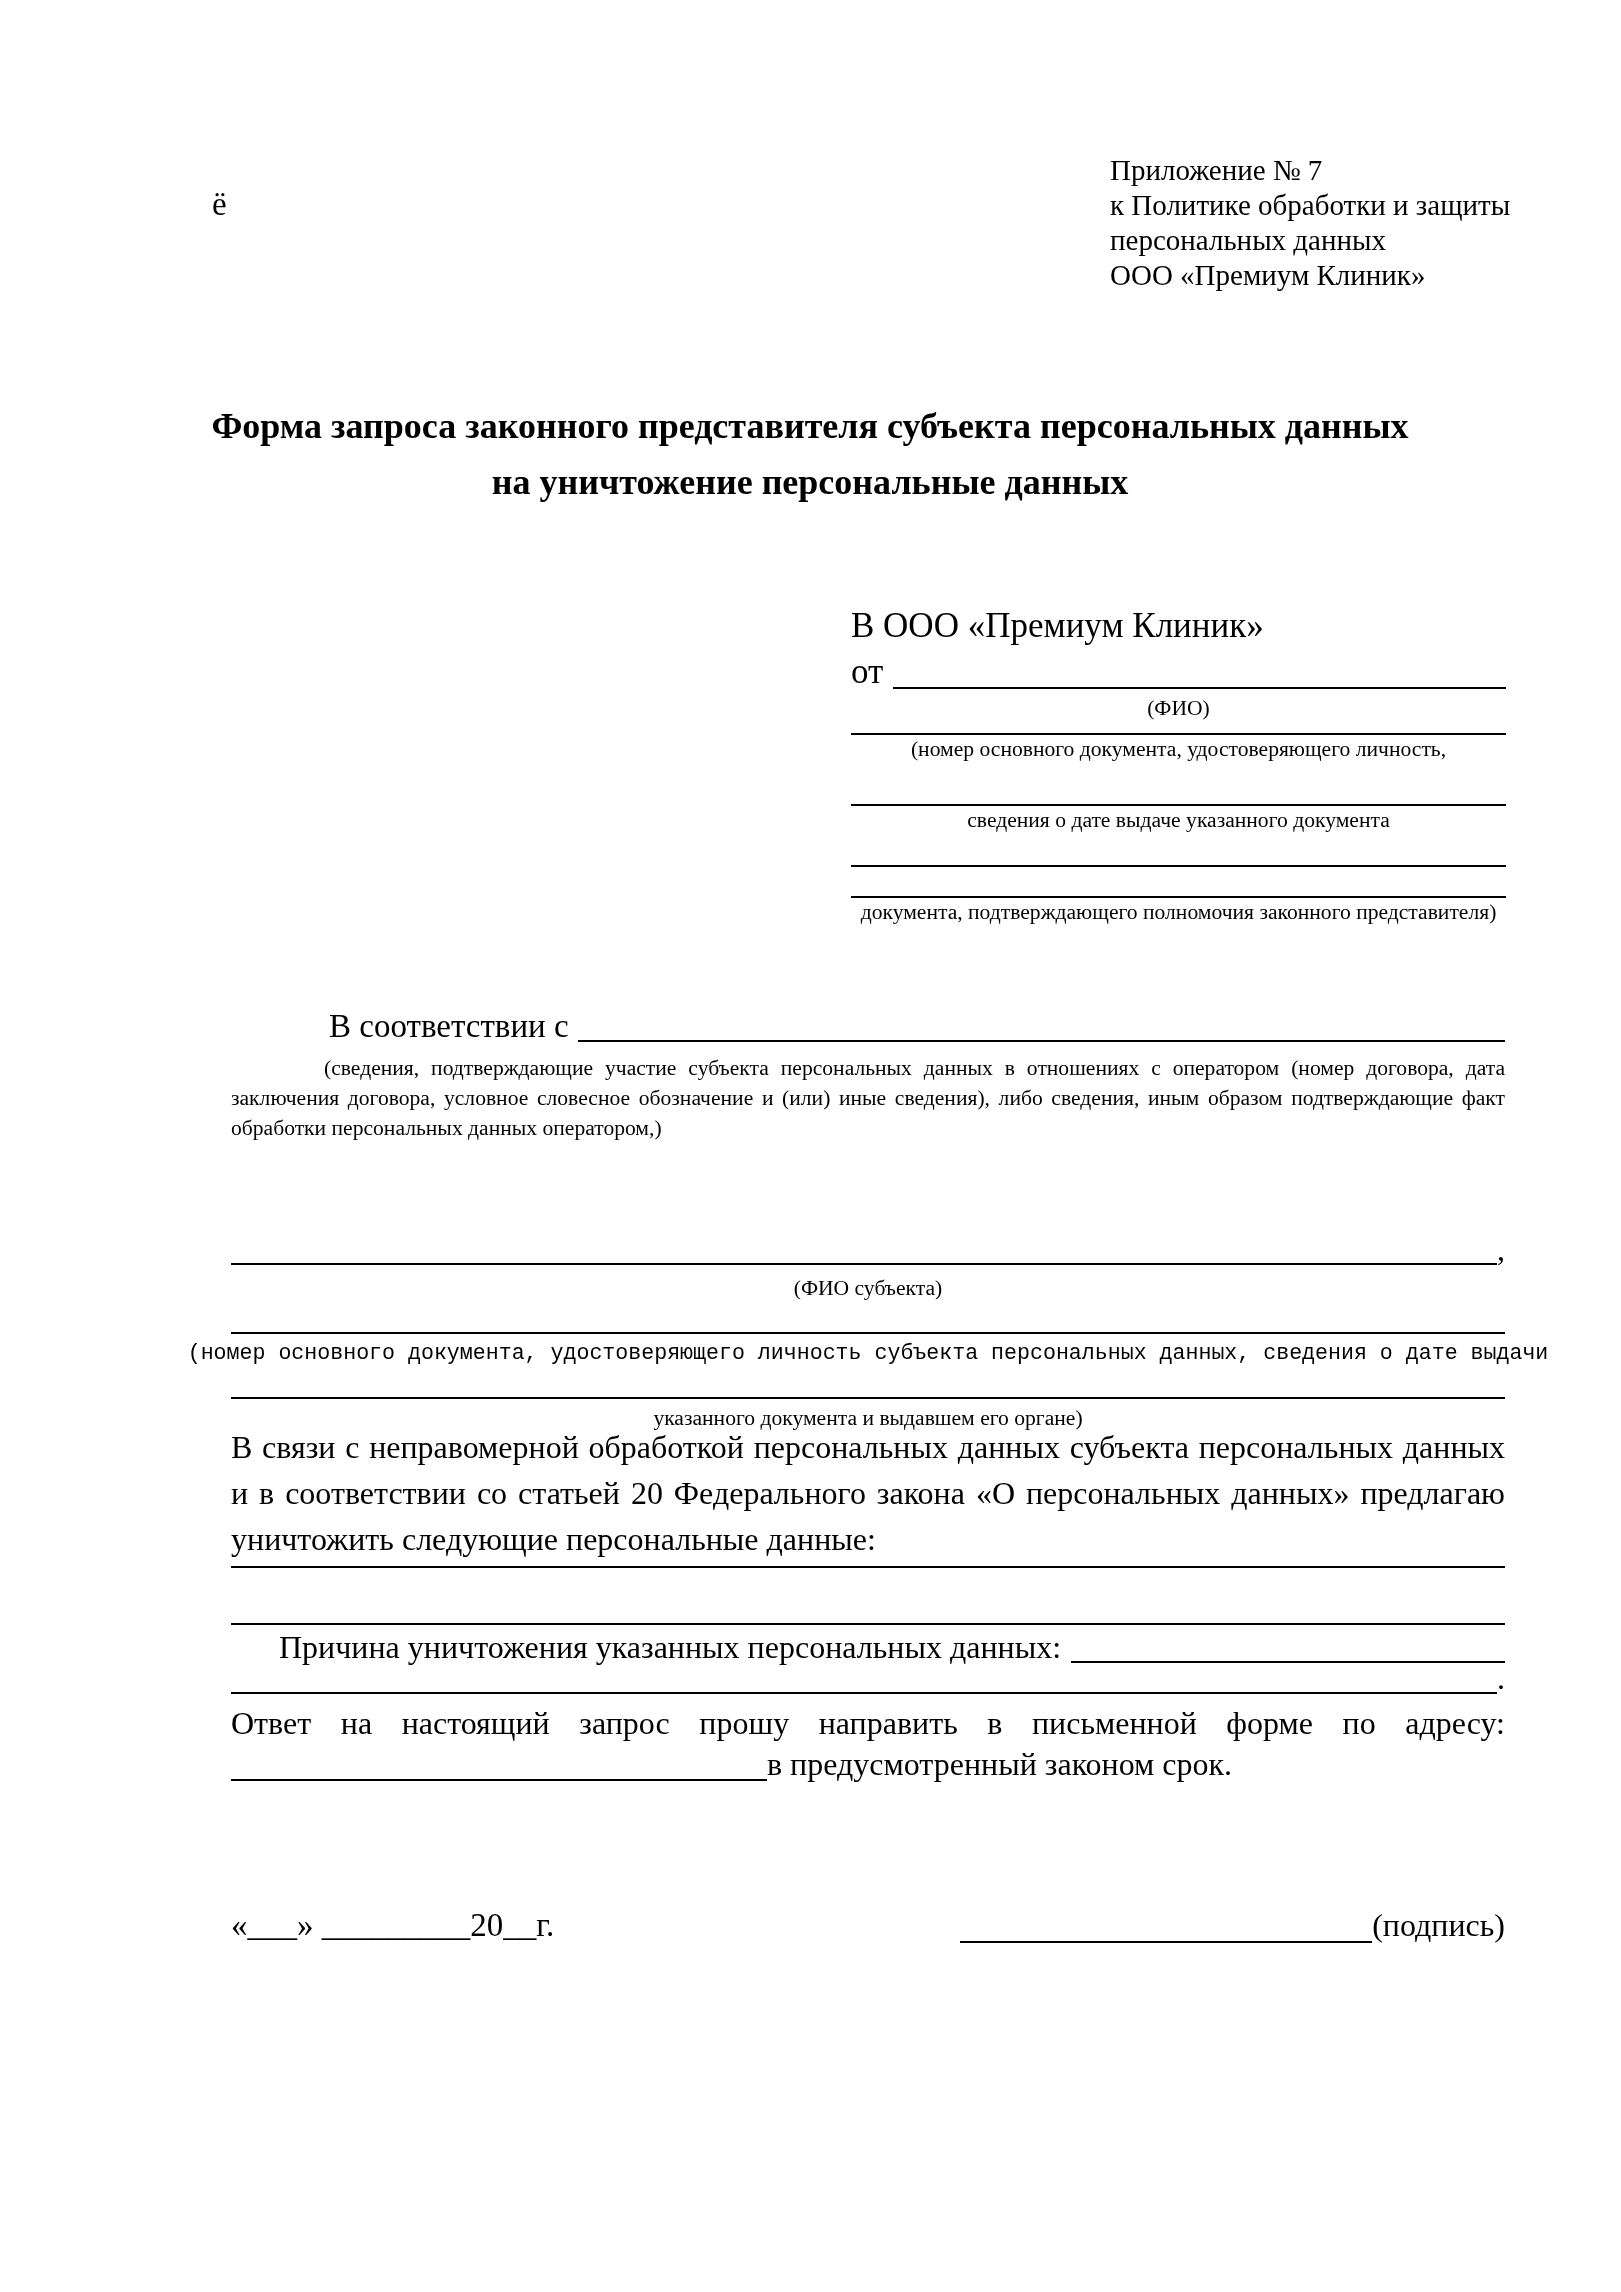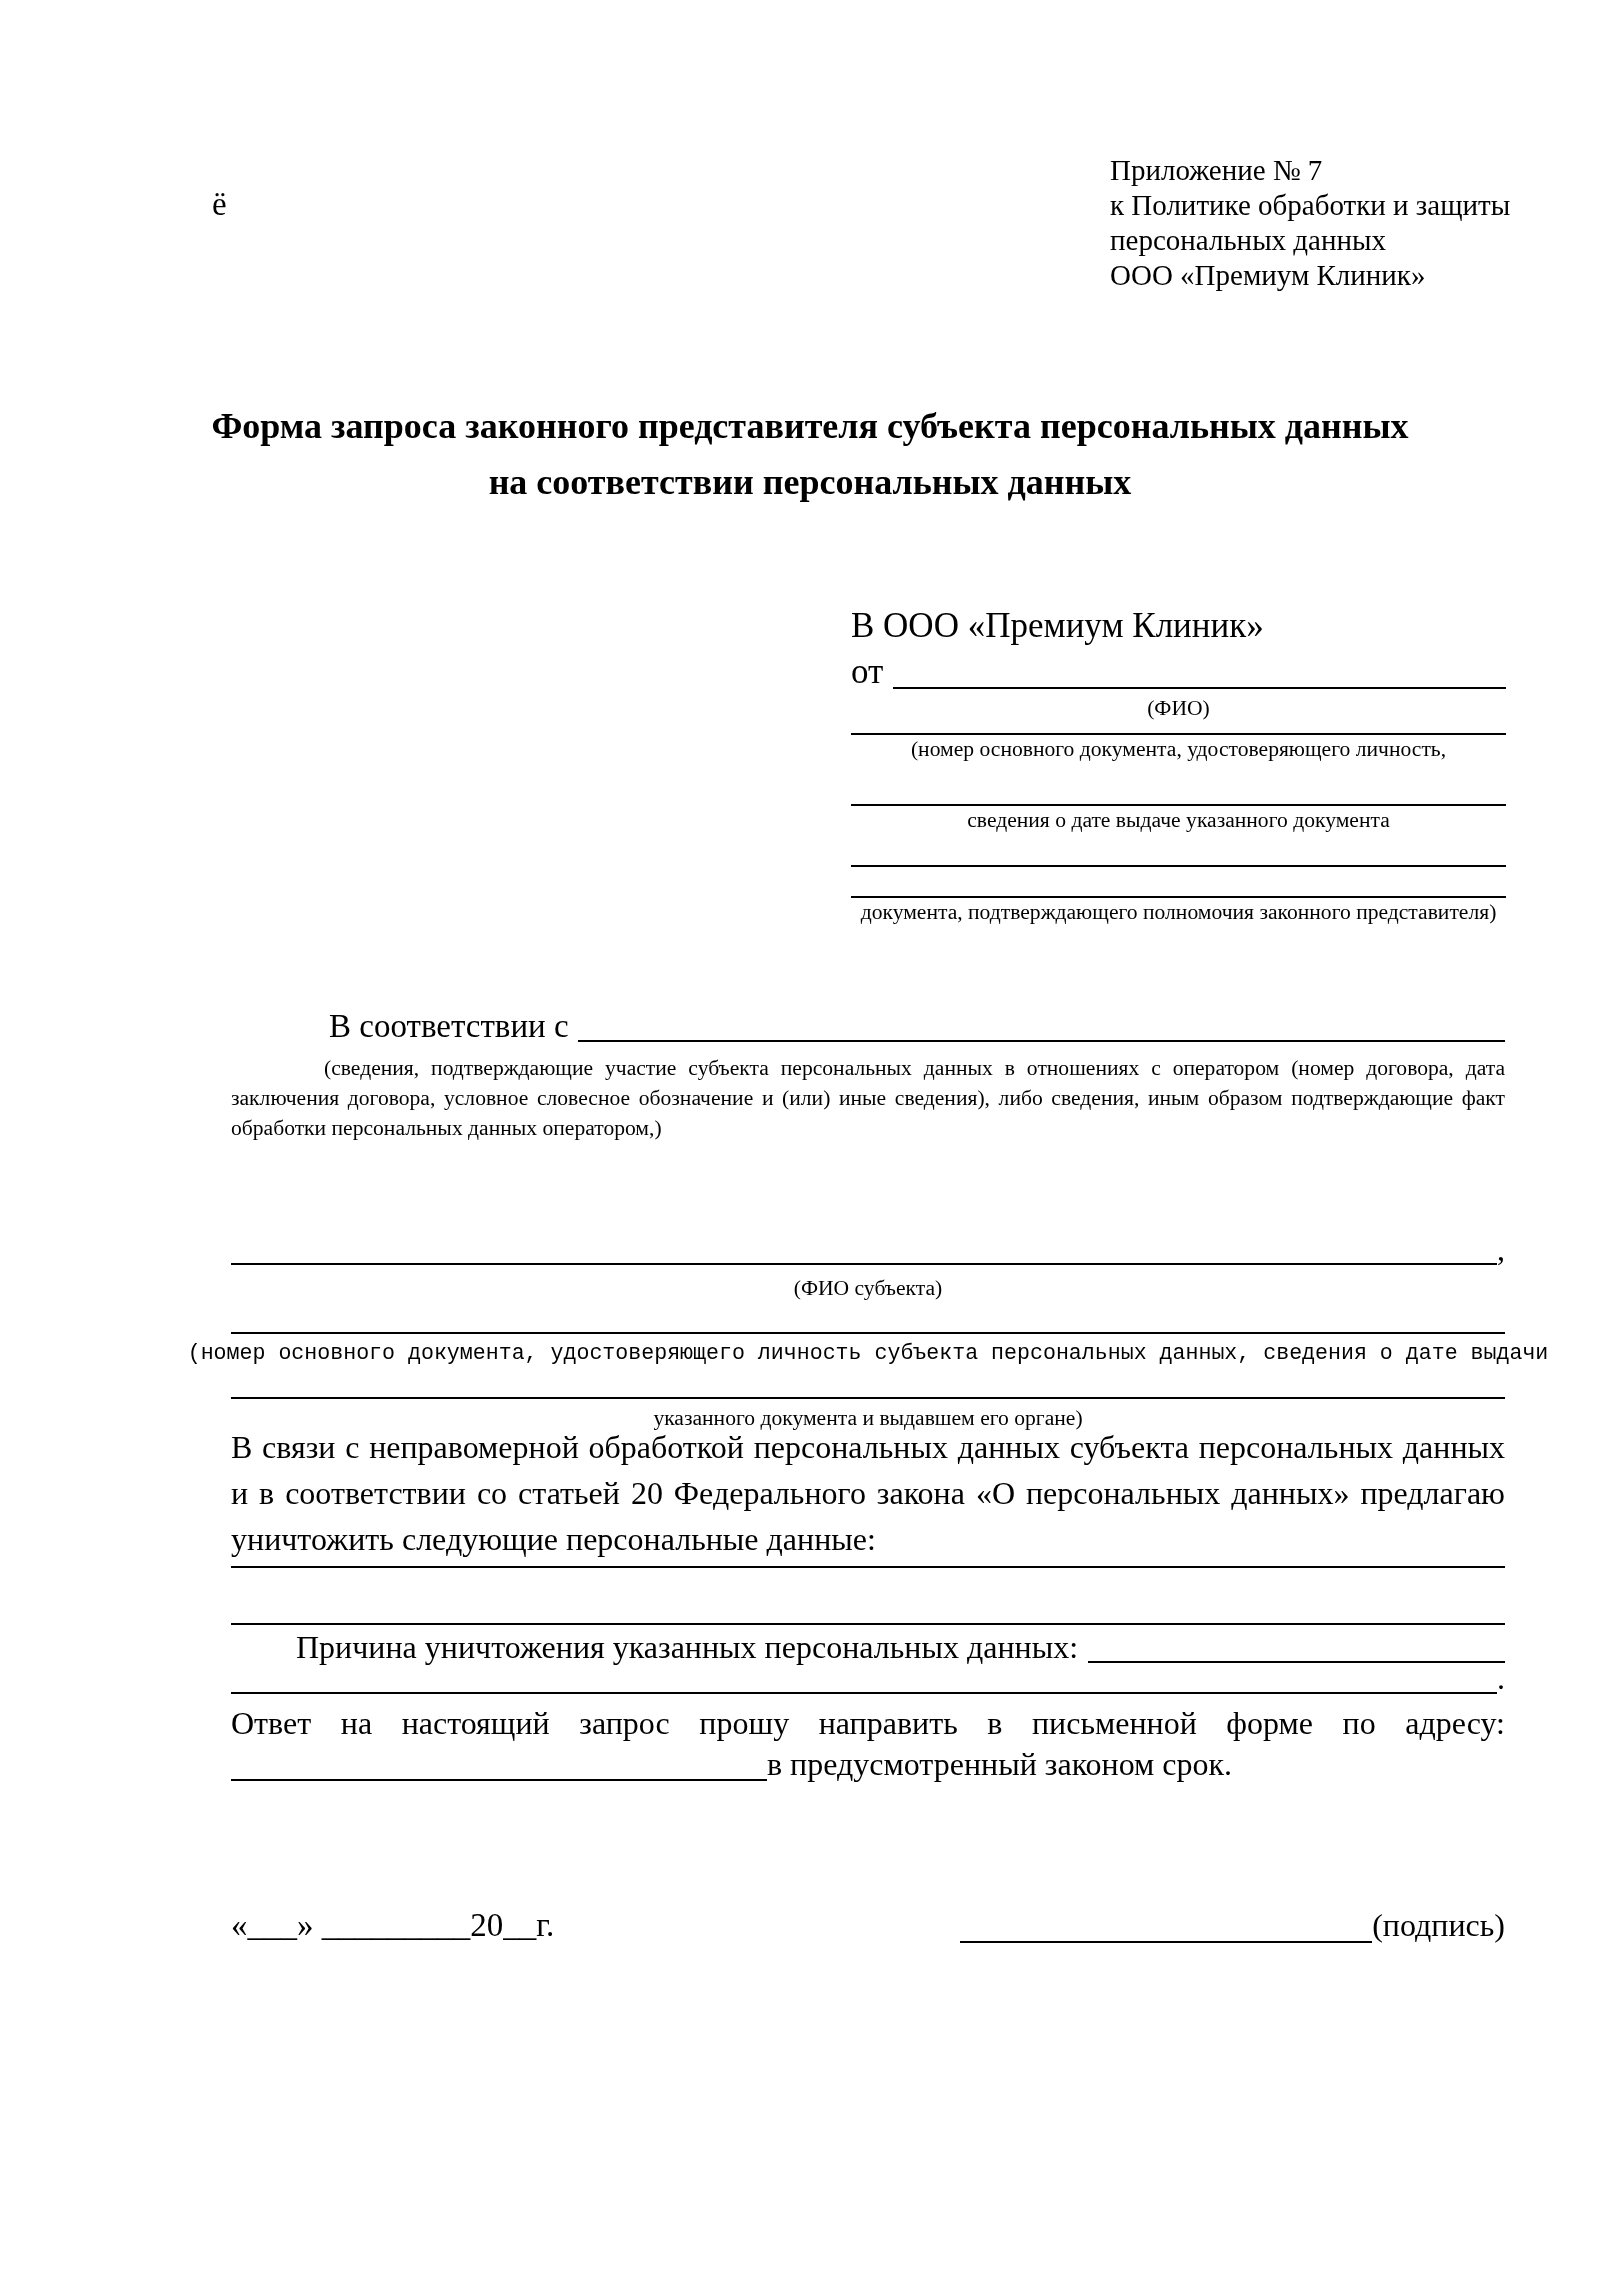--- a/index.html
+++ b/index.html
@@ -49,21 +49,21 @@
   .comma-row .fill { margin-left: 0; }
   .fio-subj { top: 1274px; }
   .rule-a { top: 1332px; }
   .cap-a { top: 1339px; font-family: Liberation Mono, monospace; }
   .rule-b { top: 1397px; }
   .cap-b { top: 1404px; }
   .unlawful { top: 1424px; font-size: 32px; line-height: 46px; text-align: justify; }
   .rule-blank-1 { top: 1566px; }
   .rule-blank-2 { top: 1623px; }
   .reason-row { top: 1627px; display: flex; align-items: flex-end; font-size: 32px; line-height: 41px; }
-  .reason-row .lead { margin-left: 65px; white-space: nowrap; text-align: center; }
+  .reason-row .lead { margin-left: 48px; white-space: nowrap; text-align: center; }
   .period-row { top: 1658px; display: flex; align-items: flex-end; font-size: 32px; line-height: 41px; }
   .period-row .fill { margin-left: 0; }
   .reply-1 { top: 1702px; font-size: 32px; line-height: 43px; text-align: justify; text-align-last: justify; }
   .reply-2 { top: 1743px; display: flex; align-items: flex-end; font-size: 32px; line-height: 43px; }
   .reply-2 .fill { flex: 0 0 536px; margin-left: 0; }
   .reply-2 .tail { white-space: nowrap; }
 
   
   .footer { top: 1864px; display: flex; align-items: flex-end; font-size: 33px; line-height: 45px; margin-top: 39px; }
   .footer .date { white-space: nowrap; }
@@ -80,21 +80,21 @@
 
   <div class="abs appendix">
     <div>Приложение № 7</div>
     <div>к Политике обработки и защиты</div>
     <div>персональных данных</div>
     <div>ООО «Премиум Клиник»</div>
   </div>
 
   <div class="abs title">
     <div>Форма запроса законного представителя субъекта персональных данных</div>
-    <div>на соответствии персональных данных</div>
+    <div>на уничтожение персональные данных</div>
   </div>
 
   <div class="abs addr">
     <div class="addr-to">В ООО «Премиум Клиник»</div>
     <div class="addr-from">
       <span>от</span>
       <span class="fill"></span>
     </div>
     <div class="cap">
         <span>(ФИО)</span>

